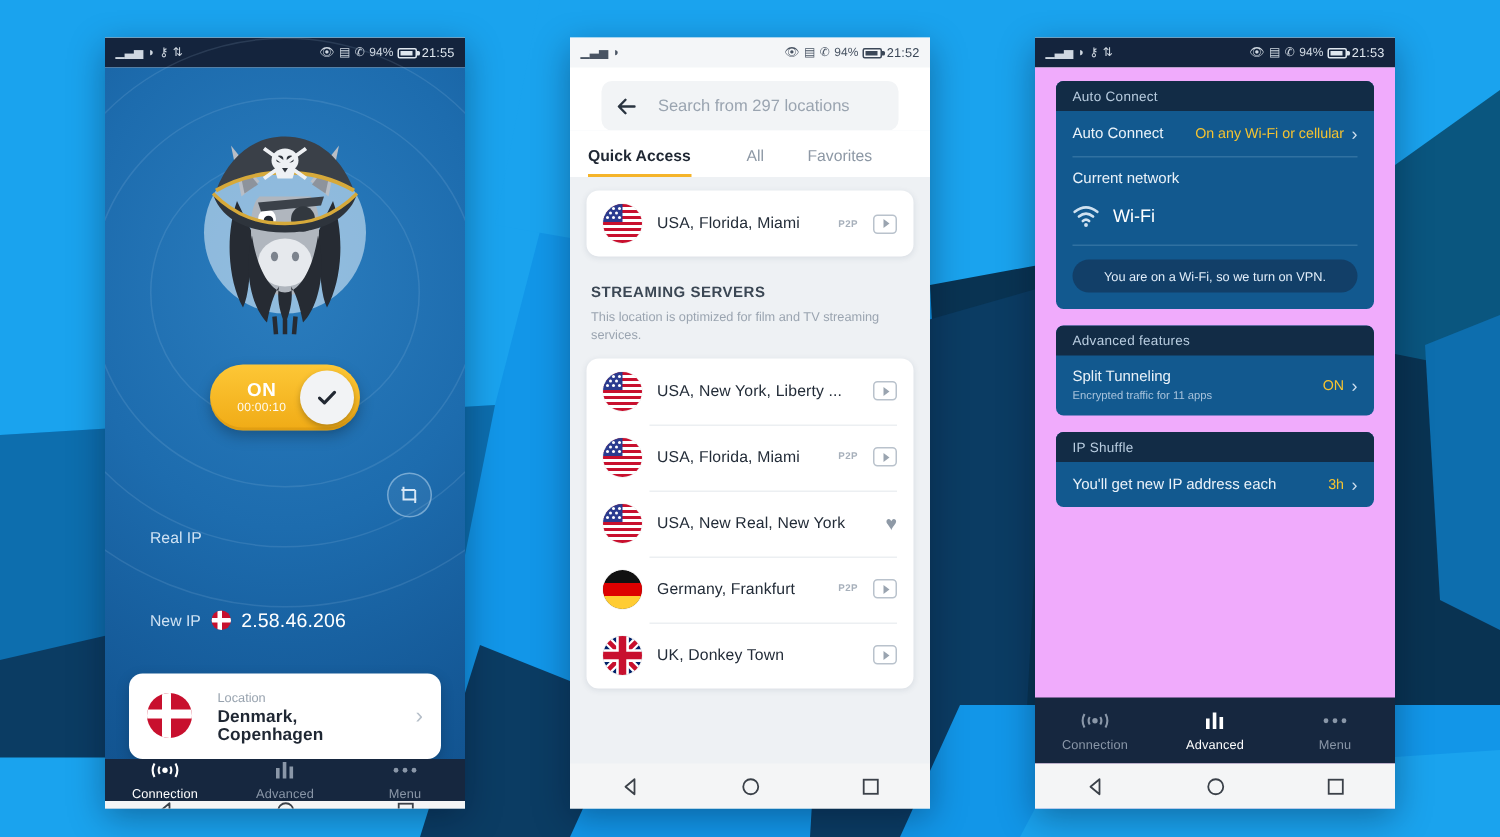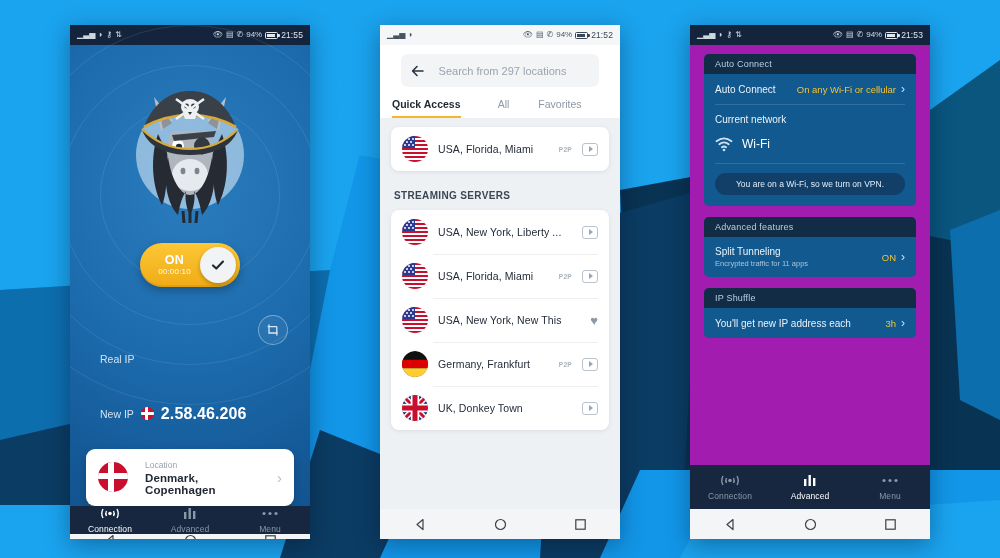--- a/index.html
+++ b/index.html
@@ -66,21 +66,21 @@
   .toggle-knob {
     width: 36px; height: 36px; border-radius: 50%; background: #f2f3f5;
     display: flex; align-items: center; justify-content: center;
     box-shadow: 0 2px 4px rgba(0,0,0,.25);
   }
   .toggle-knob svg { width: 16px; height: 16px; }
 
   .ip-block{ margin-top: 26px; padding: 0 30px; position:relative; }
   .ip-row { display: flex; align-items: center; gap: 7px; height: 19px; margin-top: 36px; }
   .ip-label { font-size: 10.5px; color: #cfe2f3; }
-  .ip-value { font-size: 16px; color: #ffffff; font-weight: 700; letter-spacing:.1px;}
+  .ip-value { font-size: 13px; color: #ffffff; font-weight: 400; letter-spacing:.1px;}
   .dk-flag {
     width: 13px; height: 13px; border-radius: 50%; background: #c8102e; position: relative; flex:none;
     overflow:hidden;
   }
   .dk-flag::before{content:"";position:absolute;left:4.4px;top:0;width:3px;height:100%;background:#fff;}
   .dk-flag::after{content:"";position:absolute;top:4.8px;left:0;height:3px;width:100%;background:#fff;}
   .shuffle-btn {
     position: absolute; right: 22px; top: 2px;
     width: 30px; height: 30px; border-radius: 50%;
     border: 1px solid rgba(210,232,250,.45); background: rgba(255,255,255,.06);
@@ -148,21 +148,21 @@
     display: flex; align-items: center; justify-content: center; flex:none;
   }
   .playbtn i { width:0;height:0;border-left:4px solid #9aa4b0;border-top:3px solid transparent;border-bottom:3px solid transparent;display:block;margin-left:1px;}
   .heart { color: #8e99a6; font-size: 13px; line-height:1; }
   .sec-head { padding: 10px 14px 0; }
   .sec-title { font-size: 10px; color: #3b4754; font-weight: bold; letter-spacing: .35px; }
   .sec-sub { font-size: 8.5px; color: #9aa4b0; margin-top: 4px; line-height: 1.45; }
 
   
   .right-body {
-    height: 494px; background: #a21caf; display: flex; flex-direction: column; padding-top: 9px;
+    height: 494px; background: #f0abfc; display: flex; flex-direction: column; padding-top: 9px;
   }
   .panel { margin: 0 14px 11px; border-radius: 5px; overflow: hidden; background: #12598f; }
   .panel-head { background: #122c46; padding: 5px 11px; font-size: 9px; color: #b9cde0; letter-spacing:.2px;}
   .panel-row { padding: 9px 11px; display: flex; align-items: center; }
   .pr-label { font-size: 10px; color: #eaf2f9; flex: 1; }
   .pr-sub { font-size: 7.5px; color: #a8c3dc; margin-top: 2px; }
   .pr-val { font-size: 9.5px; color: #f5c330; margin-right: 5px; }
   .pr-chev { color: #cfe1f0; font-size: 12px; font-weight: 300; line-height:1;}
   .divider { height: 1px; background: rgba(190,220,245,.18); margin: 0 11px; }
   .wifi-row { padding: 8px 11px 10px; display: flex; align-items: center; gap: 9px; }
@@ -418,20 +418,21 @@
             <span class="srow-name">USA, Florida, Miami</span>
             <span class="p2p">P2P</span>
             <span class="playbtn">
                 <i></i>
               </span>
           </div>
         </div>
 
         <div class="sec-head">
           <div class="sec-title">STREAMING SERVERS</div>
+          <div class="sec-sub">This location is optimized for film and TV streaming services.</div>
         </div>
 
         <div class="card">
           <div class="srow">
             <span class="flag">
               <svg viewBox="0 0 26 26">
                   <circle cx="13" cy="13" r="13" fill="#fff"></circle>
                   <g>
                     <rect y="0" width="26" height="2" fill="#c8102e"></rect>
                     <rect y="4" width="26" height="2" fill="#c8102e"></rect>
@@ -511,21 +512,21 @@
                     <circle cx="7" cy="3" r="1"></circle>
                     <circle cx="11" cy="3" r="1"></circle>
                     <circle cx="5" cy="6" r="1"></circle>
                     <circle cx="9" cy="6" r="1"></circle>
                     <circle cx="3" cy="9" r="1"></circle>
                     <circle cx="7" cy="9" r="1"></circle>
                     <circle cx="11" cy="9" r="1"></circle>
                   </g>
                 </svg>
             </span>
-            <span class="srow-name">USA, New York, New This</span>
+            <span class="srow-name">USA, New Real, New York</span>
             <span class="heart">♥</span>
           </div>
           <div class="srow">
             <span class="flag">
               <svg viewBox="0 0 26 26">
                   <circle cx="13" cy="13" r="13" fill="#111"></circle>
                   <path d="M0 8.7 H26 V17.3 H0 Z" fill="#d00"></path>
                   <path d="M0 17.3 H26 V26 H0 Z" fill="#fc3"></path>
                 </svg>
             </span>

